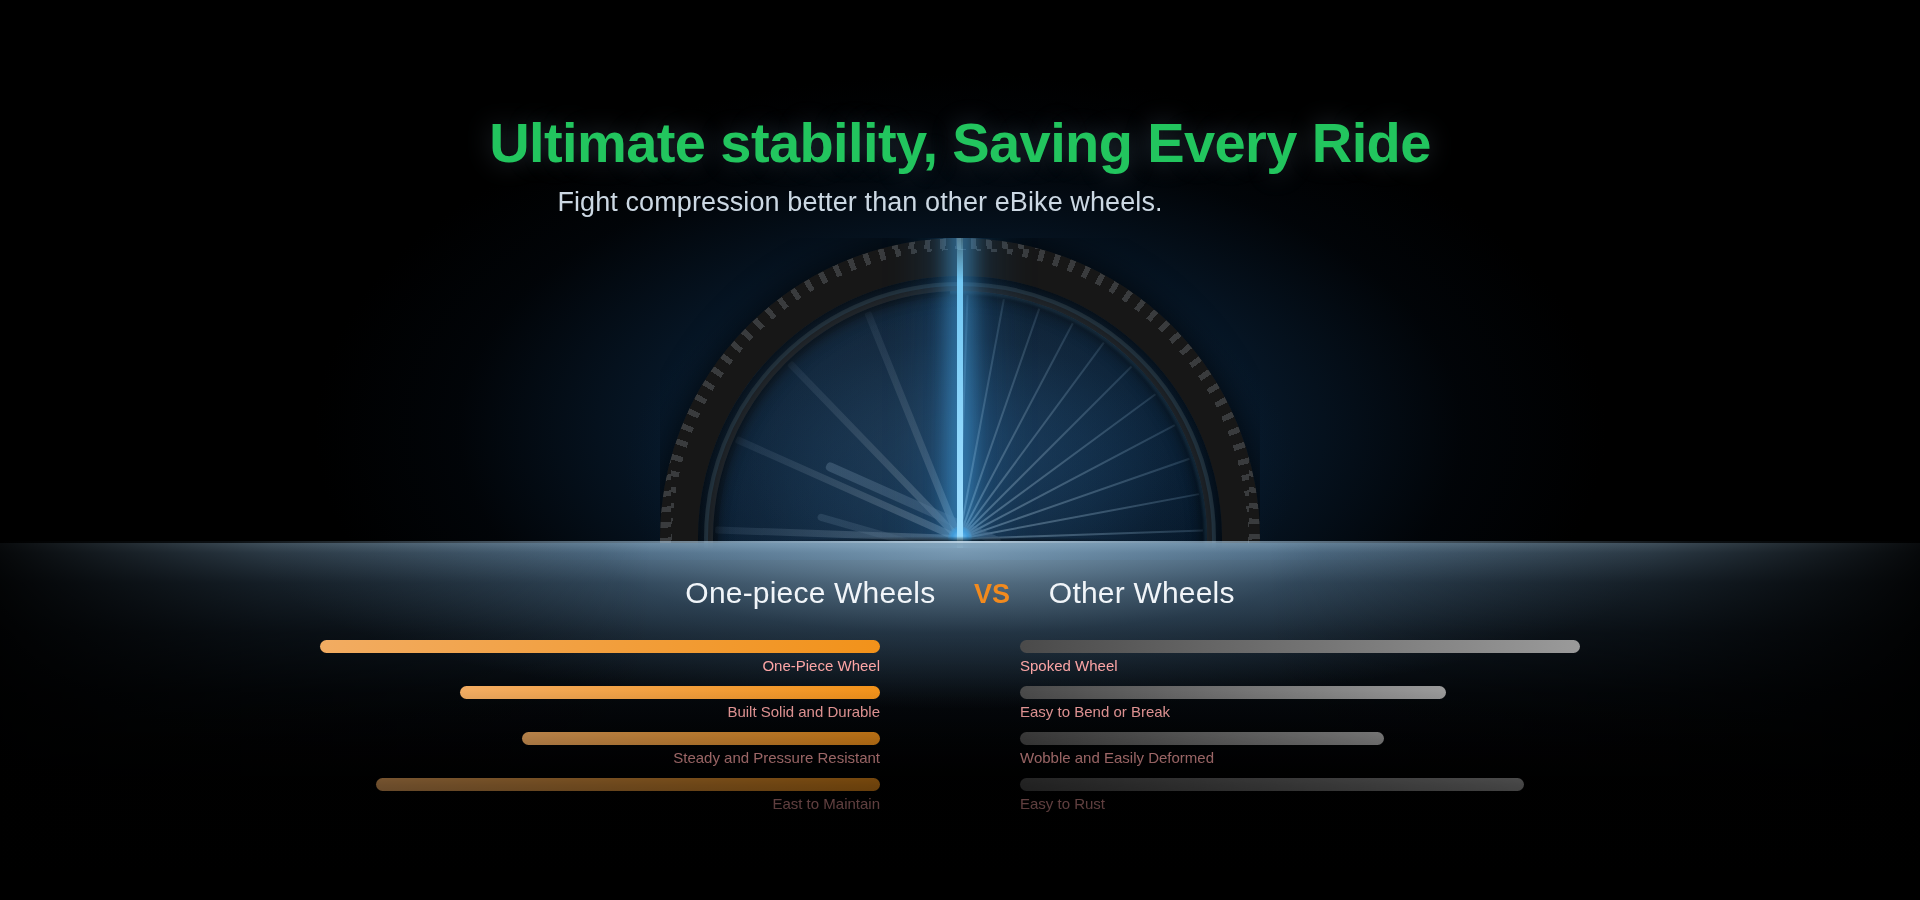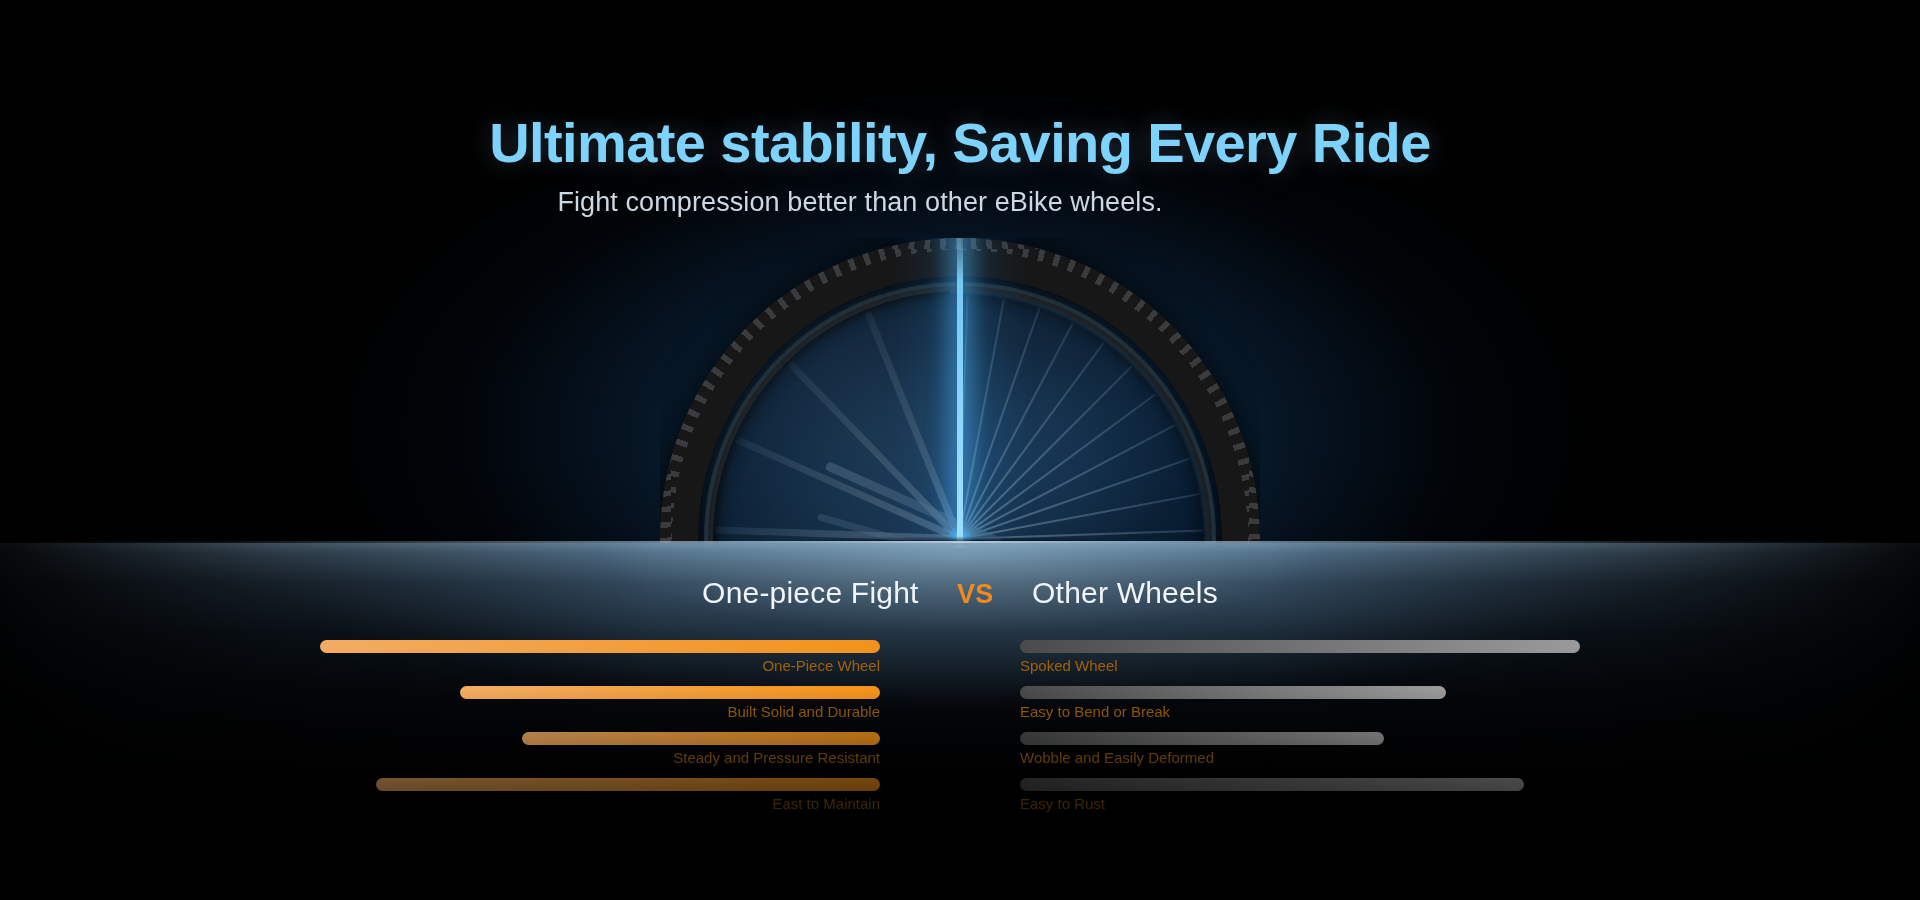--- a/index.html
+++ b/index.html
@@ -32,21 +32,21 @@
     background:radial-gradient(ellipse 900px 200px at 960px 10px,
       rgba(150,185,210,.55) 0%,rgba(80,115,145,.30) 40%,rgba(0,0,0,0) 78%);}
   .ground-fade{position:absolute;left:0;top:543px;width:1920px;height:357px;
     background:linear-gradient(to right,rgba(0,0,0,.92) 0%,rgba(0,0,0,.45) 14%,
       rgba(0,0,0,0) 34%,rgba(0,0,0,0) 66%,rgba(0,0,0,.45) 86%,rgba(0,0,0,.92) 100%);}
   .bottom-fade{position:absolute;left:0;top:690px;width:1920px;height:210px;
     background:linear-gradient(to bottom,rgba(0,0,0,0) 0%,rgba(0,0,0,.55) 45%,#000 100%);}
 
   
   .headline{position:absolute;left:0;top:72px;width:1920px;text-align:center;
-    font-size:56px;font-weight:700;letter-spacing:-.6px;color:#7dd3fc;
+    font-size:56px;font-weight:700;letter-spacing:-.6px;color:#22c55e;
     text-shadow:0 0 26px rgba(150,185,215,.28);}
   .subhead{position:absolute;left:0;top:160px;width:1720px;text-align:center;
     font-size:27px;font-weight:400;color:#ccd8e3;letter-spacing:.1px;}
 
   
   .wheel-wrap{position:absolute;left:660px;top:238px;width:600px;height:310px;}
   .wheel-clip{position:absolute;inset:0;overflow:hidden;}
   .tire{position:absolute;left:0px;top:0px;width:600px;height:600px;border-radius:50%;
     border:38px solid #171717;box-sizing:border-box;
     background:radial-gradient(circle at 42% 30%,rgba(60,64,68,.30),rgba(0,0,0,0) 62%);
@@ -95,21 +95,21 @@
   .vs-row .side{font-weight:400;}
   .vs-row .vs{font-weight:700;font-size:27px;margin:0 30px;text-align:right;}
 
   
   .cmp{position:absolute;left:0;top:640px;width:1920px;height:200px;}
   .col{position:absolute;top:0;width:560px;}
   .col-left{left:320px;}
   .col-right{left:1020px;}
   .row{position:relative;height:46px;}
   .bar{position:absolute;height:13px;border-radius:7px;top:0;}
-  .lab{position:absolute;top:17px;font-size:15px;color:#a16207;white-space:nowrap;}
+  .lab{position:absolute;top:17px;font-size:15px;color:#fca5a5;white-space:nowrap;}
   .col-left .lab{right:0;text-align:right;}
   .col-right .lab{left:0;text-align:left;}
 </style>
 </head>
 <body>
 
 <div class="stage">
 
   <div class="bg-top-glow"></div>
   <div class="bg-top-glow2"></div>
@@ -149,21 +149,21 @@
       <div class="ground-shadow"></div>
     </div>
   </div>
 
   <div class="horizon-line"></div>
   <div class="ground"></div>
   <div class="ground-pool"></div>
   <div class="ground-fade"></div>
 
   <div class="vs-row">
-    <span class="side">One-piece Fight</span>
+    <span class="side">One-piece Wheels</span>
     <span class="vs" style="color: rgb(242, 138, 30);">VS</span>
     <span class="side">Other Wheels</span>
   </div>
 
   <div class="cmp">
     <div class="col col-left" id="col-left">
         <div class="row">
           <div class="bar" style="right:0;width:560px;background:linear-gradient(to right,#f2ac62,#f2921a)"></div>
           <div class="lab">One-Piece Wheel</div>
         </div>

